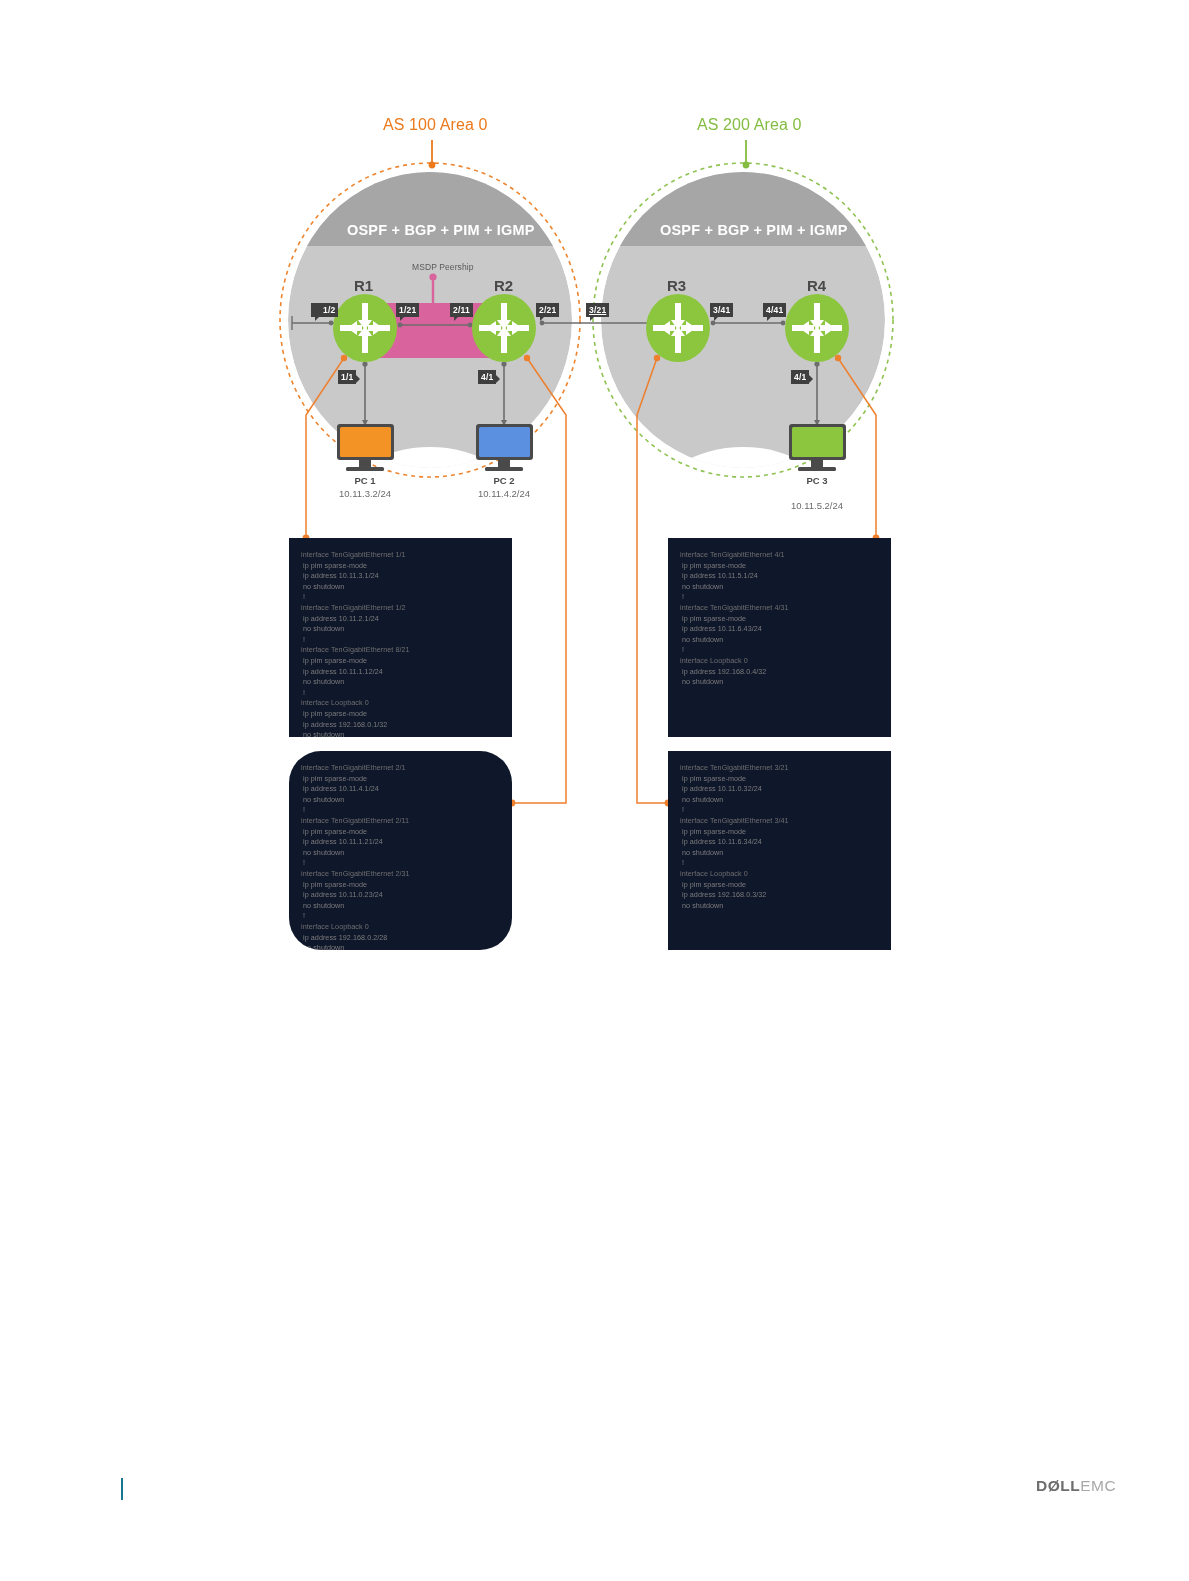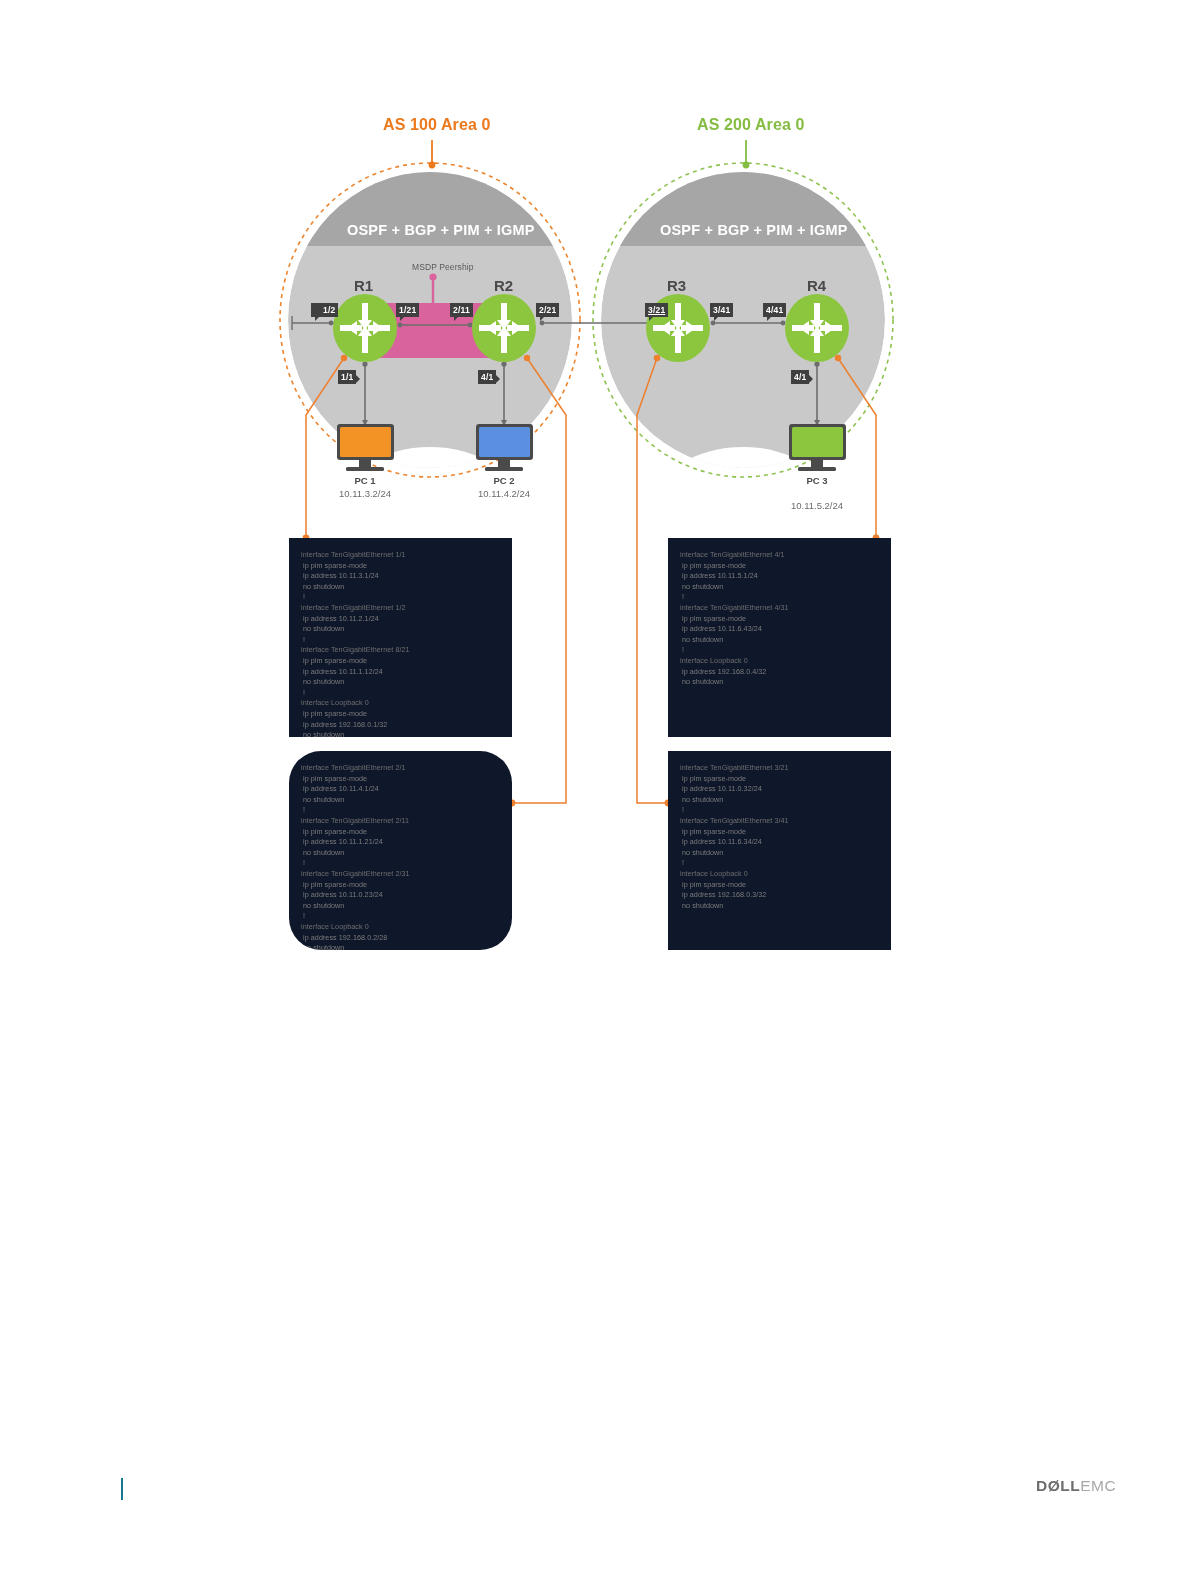--- a/index.html
+++ b/index.html
@@ -17,21 +17,21 @@
     width: 1189px;
     height: 1581px;
     background: #ffffff;
     overflow: hidden;
   }
 
   
   .as-title {
     position: absolute;
     font-size: 16px;
-    font-weight: bold;
+    font-weight: normal;
     letter-spacing: 0.1px;
     white-space: nowrap;
   }
   #as-left-title  { left: 383px; top: 116px; color: #ec7a1c; }
   #as-right-title { left: 697px; top: 116px; color: #84bd41; }
 
   
   #canvas {
     position: absolute;
     left: 0; top: 0;
@@ -327,21 +327,21 @@
   <div class="ovl router-name" id="rname-r3">R3</div>
   <div class="ovl router-name" id="rname-r4">R4</div>
 
   <div class="ovl" id="msdp-label">MSDP Peership</div>
 
   <div id="dyn-layer">
       <div class="port-chip" style="left: 311px; top: 303px; padding-left: 12px;">1/2</div>
       <div class="port-chip" style="left: 396px; top: 303px;">1/21</div>
       <div class="port-chip" style="left: 450px; top: 303px;">2/11</div>
       <div class="port-chip" style="left: 536px; top: 303px;">2/21</div>
-      <div class="port-chip" style="left: 645px; top: 303px; text-decoration: underline;">3/21</div>
+      <div class="port-chip" style="left: 586px; top: 303px; text-decoration: underline;">3/21</div>
       <div class="port-chip" style="left: 710px; top: 303px;">3/41</div>
       <div class="port-chip" style="left: 763px; top: 303px;">4/41</div>
       <div class="port-chip tail-right" style="left: 338px; top: 370px;">1/1</div>
       <div class="port-chip tail-right" style="left: 478px; top: 370px;">4/1</div>
       <div class="port-chip tail-right" style="left: 791px; top: 370px;">4/1</div>
       <div class="pc-name" style="left: 305px; top: 475px;">PC 1</div>
       <div class="pc-ip" style="left: 305px; top: 488px;">10.11.3.2/24</div>
       <div class="pc-name" style="left: 444px; top: 475px;">PC 2</div>
       <div class="pc-ip" style="left: 444px; top: 488px;">10.11.4.2/24</div>
       <div class="pc-name" style="left: 757px; top: 475px;">PC 3</div>

